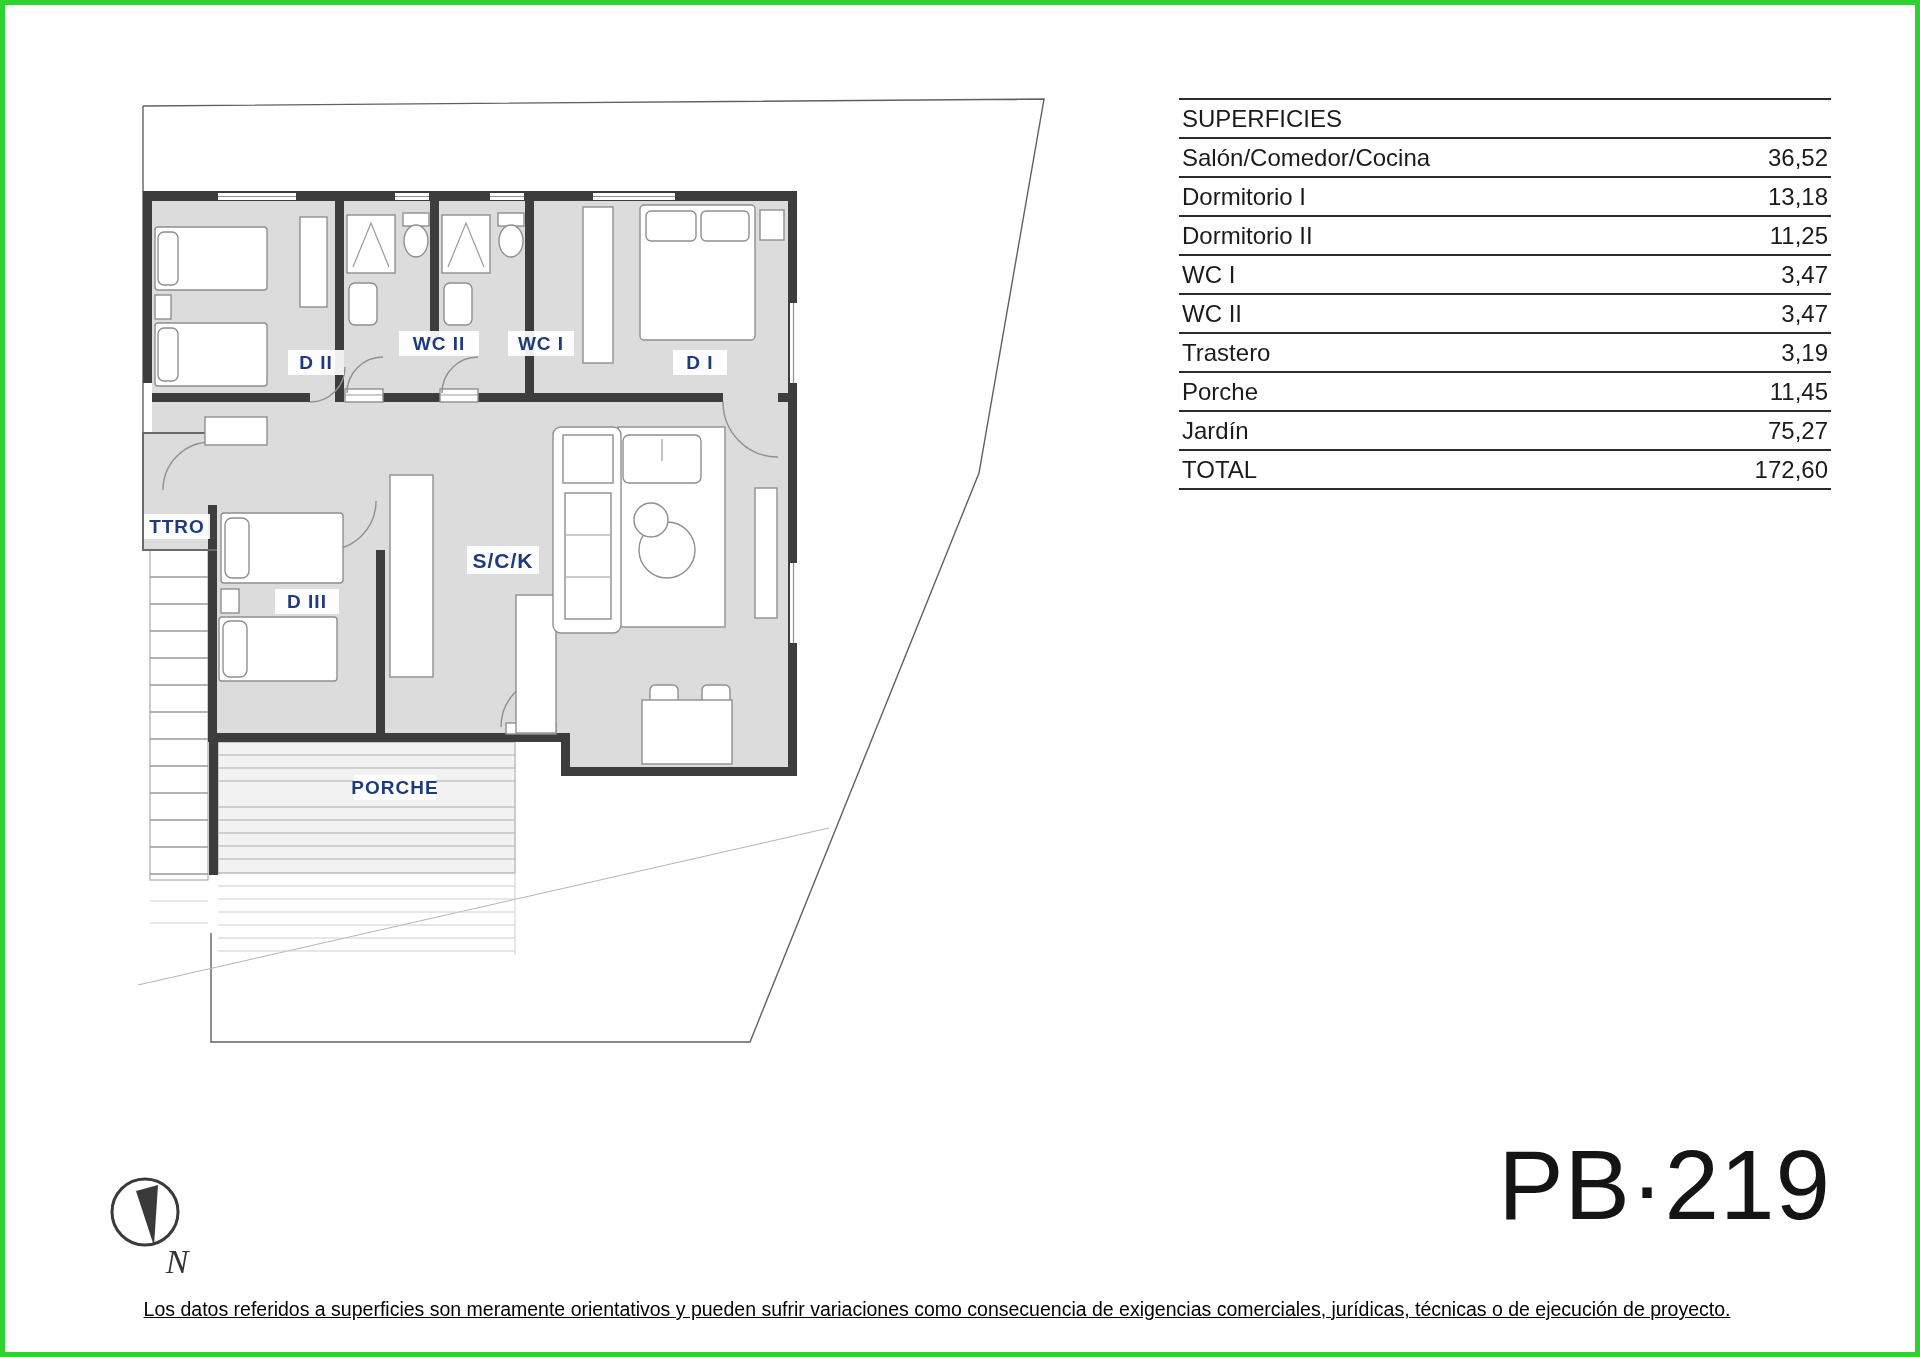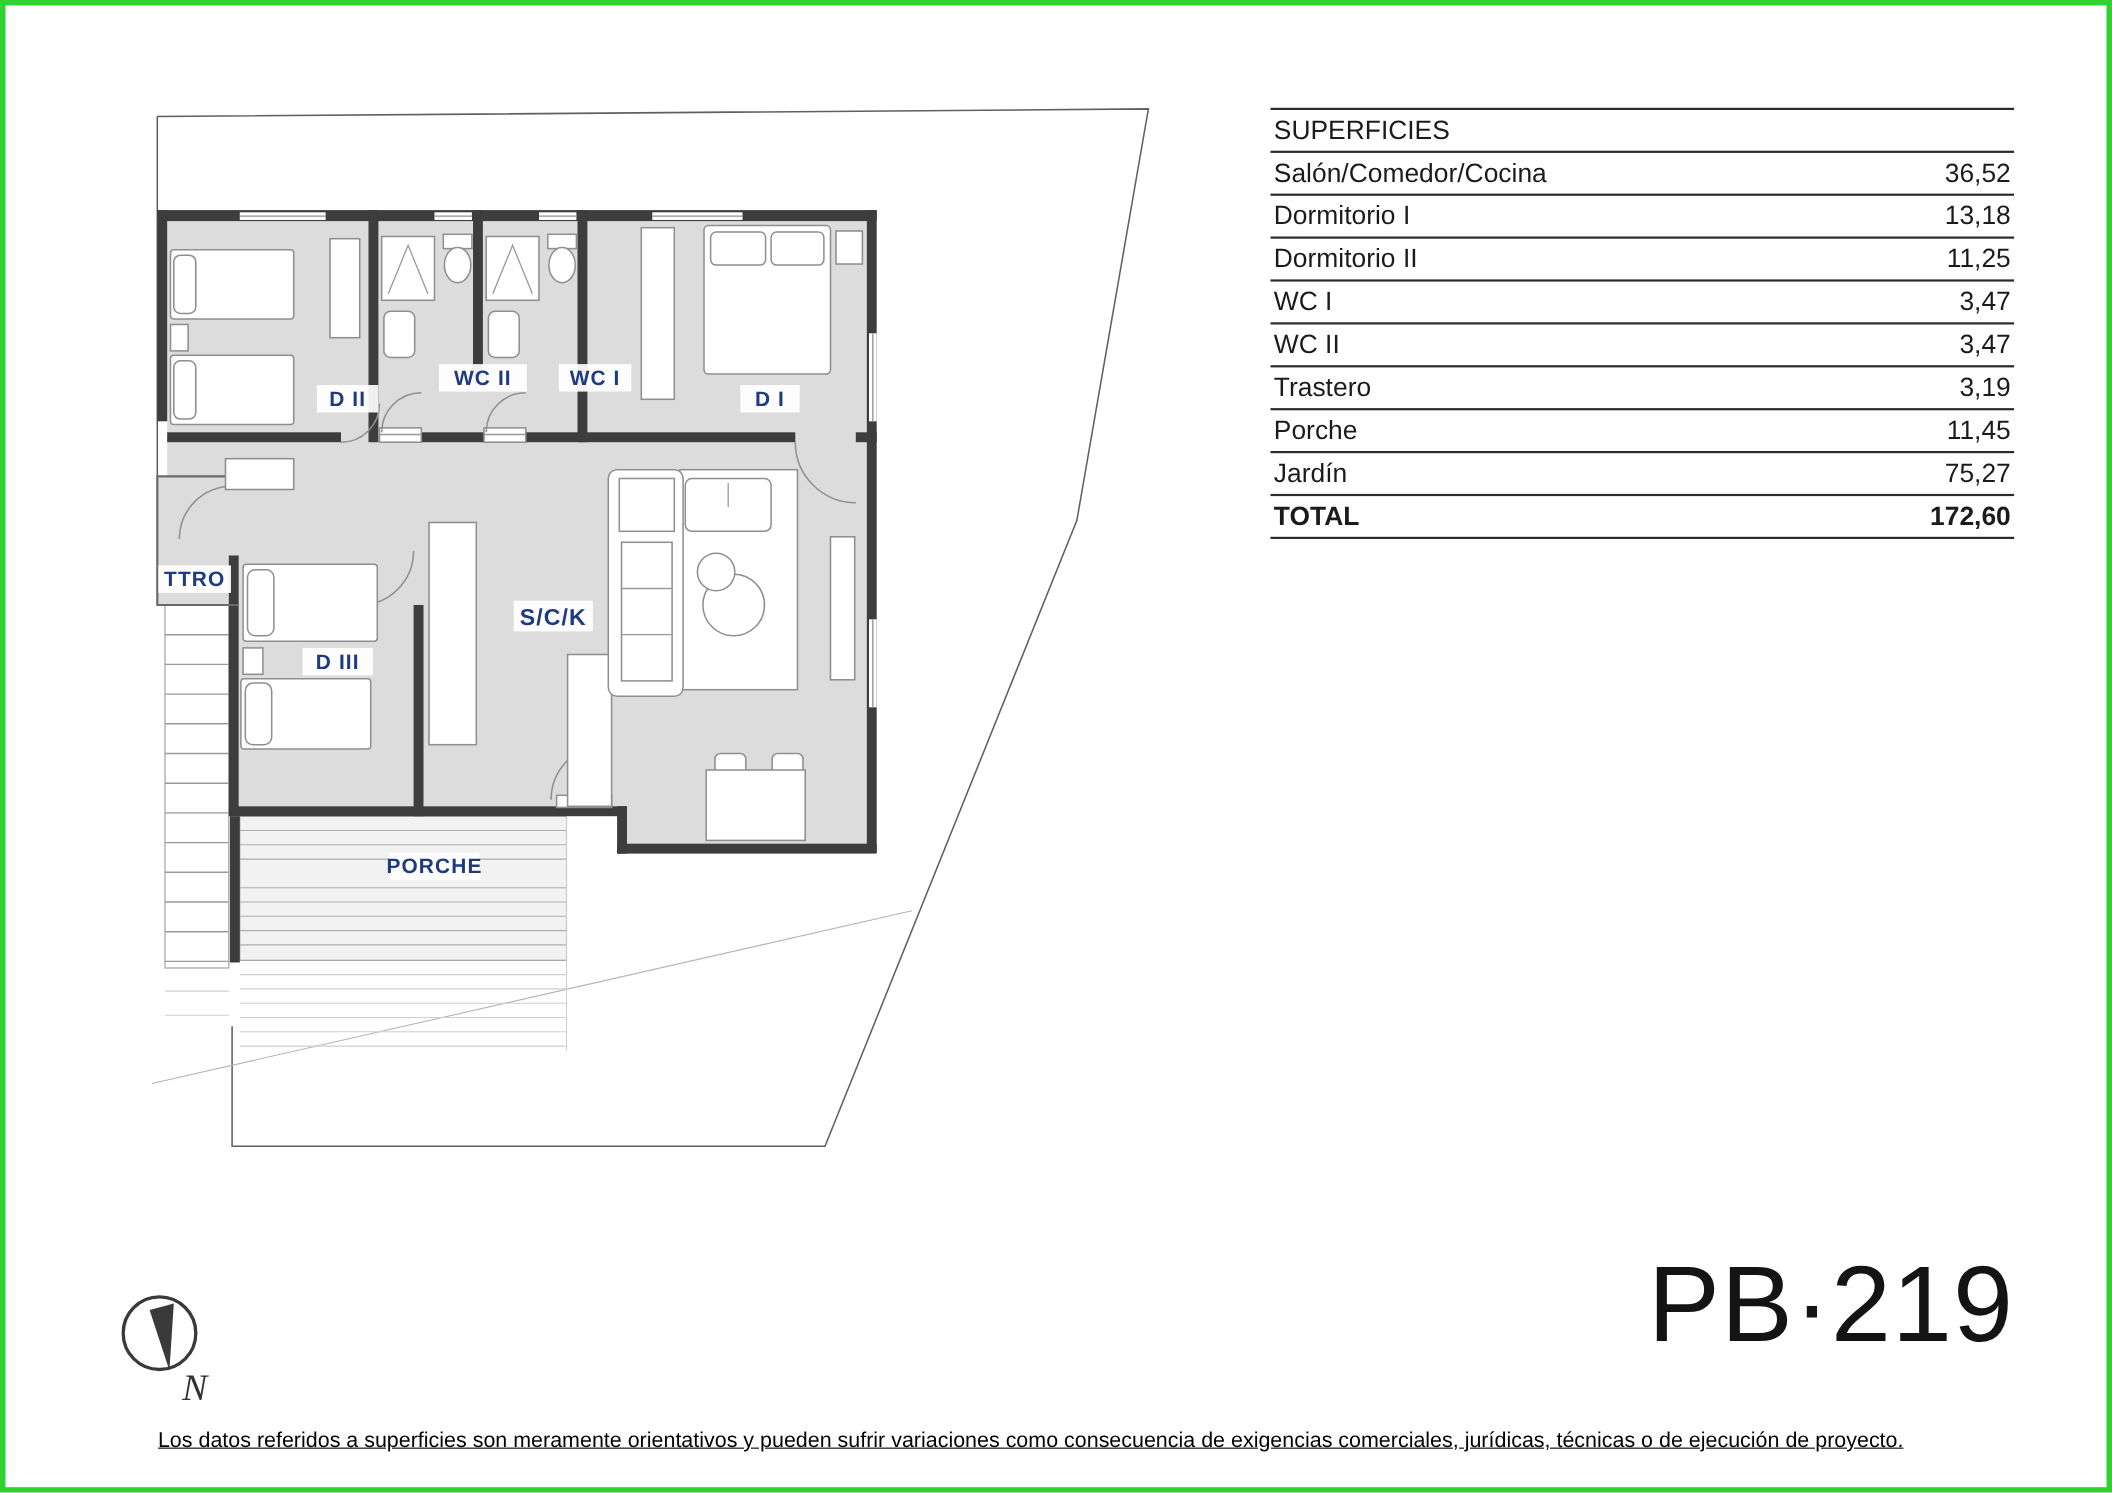--- a/index.html
+++ b/index.html
@@ -10,25 +10,25 @@
   }
   .plan-svg{position:absolute;left:0;top:0;width:1920px;height:1357px;}
 
   
   .sup-table{
     position:absolute;left:1150px;top:93px;width:676px;
     font-size:24px;color:#1b1b1b;
   }
   .sup-row{
     display:flex;justify-content:space-between;align-items:center;
-    height:37px;border-top:2px solid #2b2b2b;padding:0 3px;line-height:37px;
+    height:37px;border-top:2px solid #2b2b2b;padding:0 3px;line-height:37px;margin-left:24px;
   }
   .sup-row:last-child{border-bottom:2px solid #2b2b2b;}
   .sup-row .val{text-align:left;}
-  .sup-row.total{font-weight:bold;gap:24px;}
+  .sup-row.total{font-weight:normal;gap:24px;}
 
   .plan-code{
     position:absolute;top:1124px;right:84px;
     font-size:98px;color:#141414;letter-spacing:1px;white-space:nowrap;
   }
   .disclaimer{
     position:absolute;top:1293px;left:0;width:1864px;text-align:center;
     font-size:19.5px;color:#000;text-decoration:underline;
   }
 

